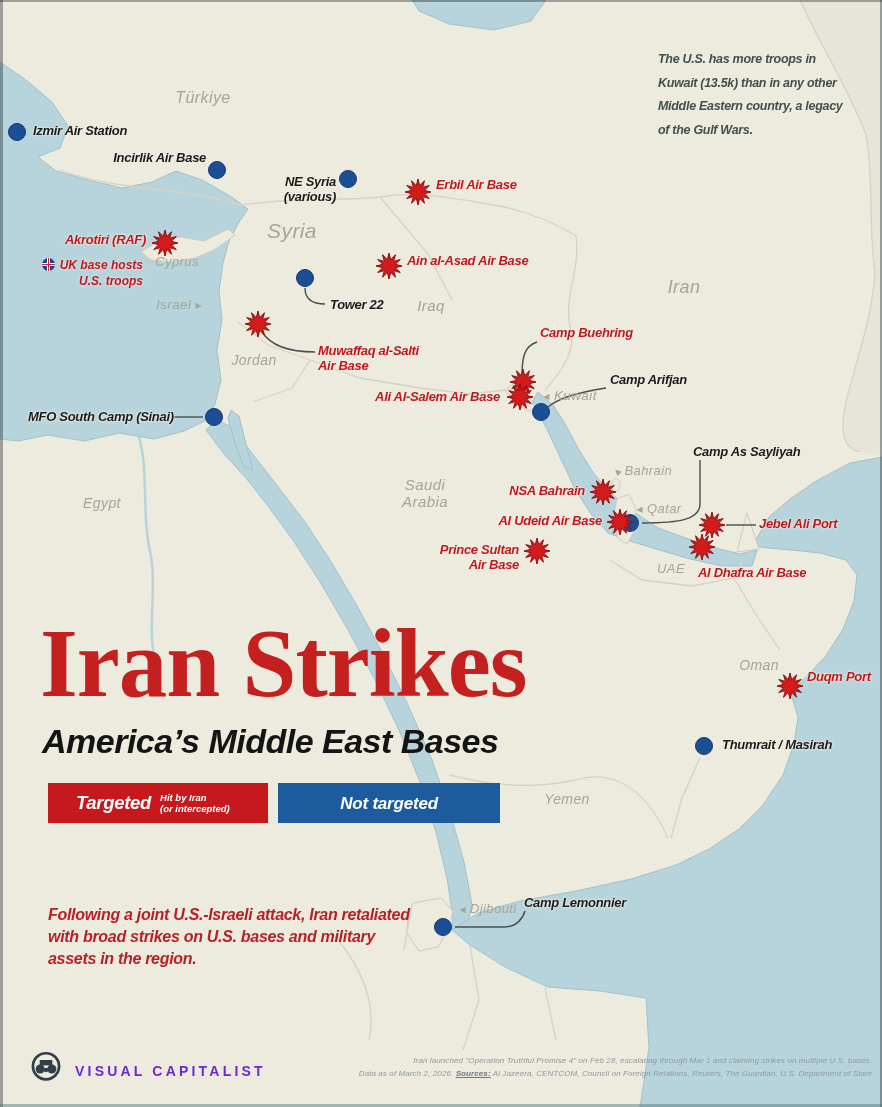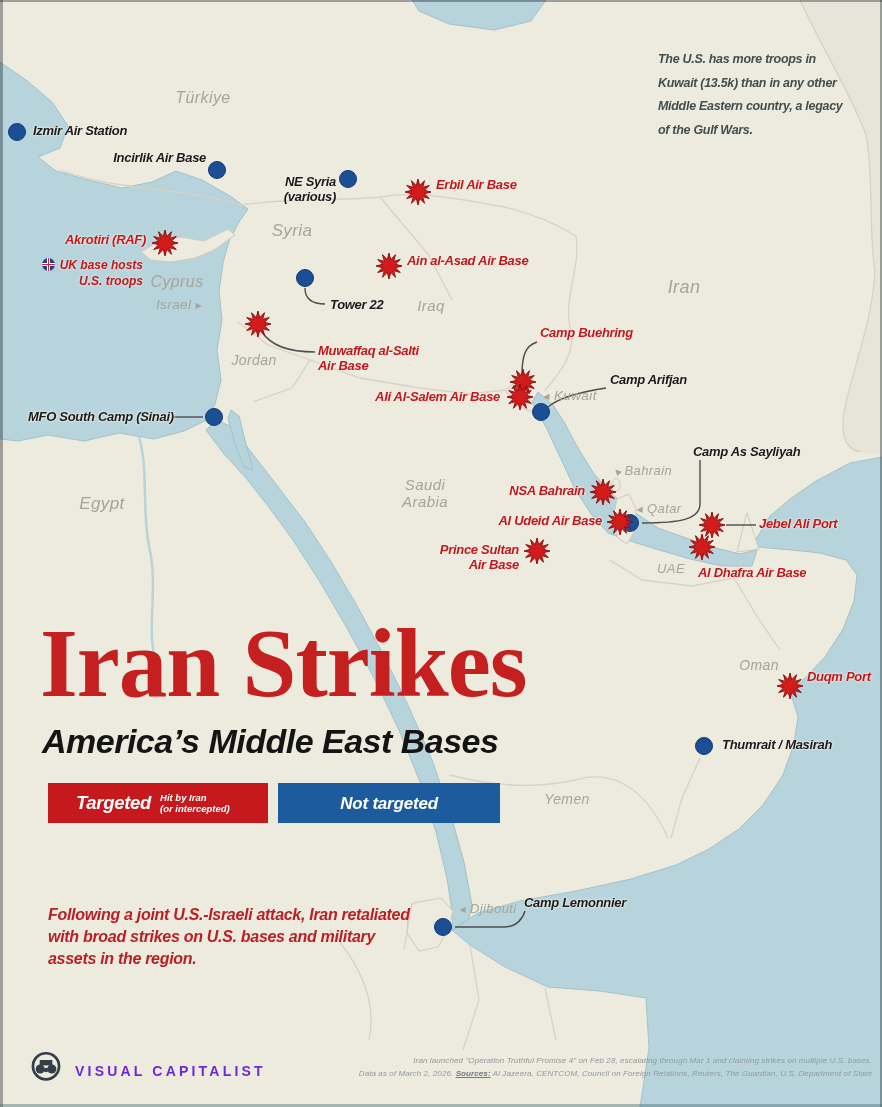--- a/index.html
+++ b/index.html
@@ -138,27 +138,27 @@
         <polygon points="620.0,509.0 621.7,515.7 626.5,510.7 624.6,517.4 631.3,515.5 626.3,520.3 633.0,522.0 626.3,523.7 631.3,528.5 624.6,526.6 626.5,533.3 621.7,528.3 620.0,535.0 618.3,528.3 613.5,533.3 615.4,526.6 608.7,528.5 613.7,523.7 607.0,522.0 613.7,520.3 608.7,515.5 615.4,517.4 613.5,510.7 618.3,515.7" class="star"></polygon>
         <polygon points="537.0,538.0 538.7,544.7 543.5,539.7 541.6,546.4 548.3,544.5 543.3,549.3 550.0,551.0 543.3,552.7 548.3,557.5 541.6,555.6 543.5,562.3 538.7,557.3 537.0,564.0 535.3,557.3 530.5,562.3 532.4,555.6 525.7,557.5 530.7,552.7 524.0,551.0 530.7,549.3 525.7,544.5 532.4,546.4 530.5,539.7 535.3,544.7" class="star"></polygon>
         <polygon points="712.0,512.0 713.7,518.7 718.5,513.7 716.6,520.4 723.3,518.5 718.3,523.3 725.0,525.0 718.3,526.7 723.3,531.5 716.6,529.6 718.5,536.3 713.7,531.3 712.0,538.0 710.3,531.3 705.5,536.3 707.4,529.6 700.7,531.5 705.7,526.7 699.0,525.0 705.7,523.3 700.7,518.5 707.4,520.4 705.5,513.7 710.3,518.7" class="star"></polygon>
         <polygon points="702.0,534.0 703.7,540.7 708.5,535.7 706.6,542.4 713.3,540.5 708.3,545.3 715.0,547.0 708.3,548.7 713.3,553.5 706.6,551.6 708.5,558.3 703.7,553.3 702.0,560.0 700.3,553.3 695.5,558.3 697.4,551.6 690.7,553.5 695.7,548.7 689.0,547.0 695.7,545.3 690.7,540.5 697.4,542.4 695.5,535.7 700.3,540.7" class="star"></polygon>
         <polygon points="790.0,673.0 791.7,679.7 796.5,674.7 794.6,681.4 801.3,679.5 796.3,684.3 803.0,686.0 796.3,687.7 801.3,692.5 794.6,690.6 796.5,697.3 791.7,692.3 790.0,699.0 788.3,692.3 783.5,697.3 785.4,690.6 778.7,692.5 783.7,687.7 777.0,686.0 783.7,684.3 778.7,679.5 785.4,681.4 783.5,674.7 788.3,679.7" class="star"></polygon>
       </g>
   </svg>
 
   <div id="countries">
       <div class="country" style="left: 203px; top: 98px; font-size: 16px;">Türkiye</div>
-      <div class="country" style="left: 177px; top: 282px; font-size: 16px; font-style: italic;">Cyprus</div>
-      <div class="country" style="left: 292px; top: 231px; font-size: 17px;">Syria</div>
+      <div class="country" style="left: 177px; top: 262px; font-size: 13px; font-style: italic;">Cyprus</div>
+      <div class="country" style="left: 292px; top: 231px; font-size: 21px;">Syria</div>
       <div class="country" style="left: 179px; top: 305px; font-size: 13.5px;">Israel&nbsp;<span class="arrow">▶</span></div>
       <div class="country" style="left: 254px; top: 361px; font-size: 14px;">Jordan</div>
       <div class="country" style="left: 431px; top: 306px; font-size: 15px;">Iraq</div>
       <div class="country" style="left: 684px; top: 288px; font-size: 18px;">Iran</div>
-      <div class="country" style="left: 102px; top: 504px; font-size: 17px;">Egypt</div>
+      <div class="country" style="left: 102px; top: 504px; font-size: 14px;">Egypt</div>
       <div class="country" style="left: 425px; top: 493px; font-size: 15px;">
         <div>Saudi</div>
         <div>Arabia</div>
       </div>
       <div class="country" style="left: 570px; top: 396px; font-size: 13.5px;"><span class="arrow">◀</span>&nbsp;Kuwait</div>
       <div class="country" style="left: 643px; top: 471px; font-size: 13px;"><span class="arrow" style="transform: rotate(45deg);">◀</span>&nbsp;Bahrain</div>
       <div class="country" style="left: 659px; top: 509px; font-size: 13px;"><span class="arrow">◀</span>&nbsp;Qatar</div>
       <div class="country" style="left: 671px; top: 569px; font-size: 13px;">UAE</div>
       <div class="country" style="left: 759px; top: 666px; font-size: 14px;">Oman</div>
       <div class="country" style="left: 567px; top: 800px; font-size: 14px;">Yemen</div>

